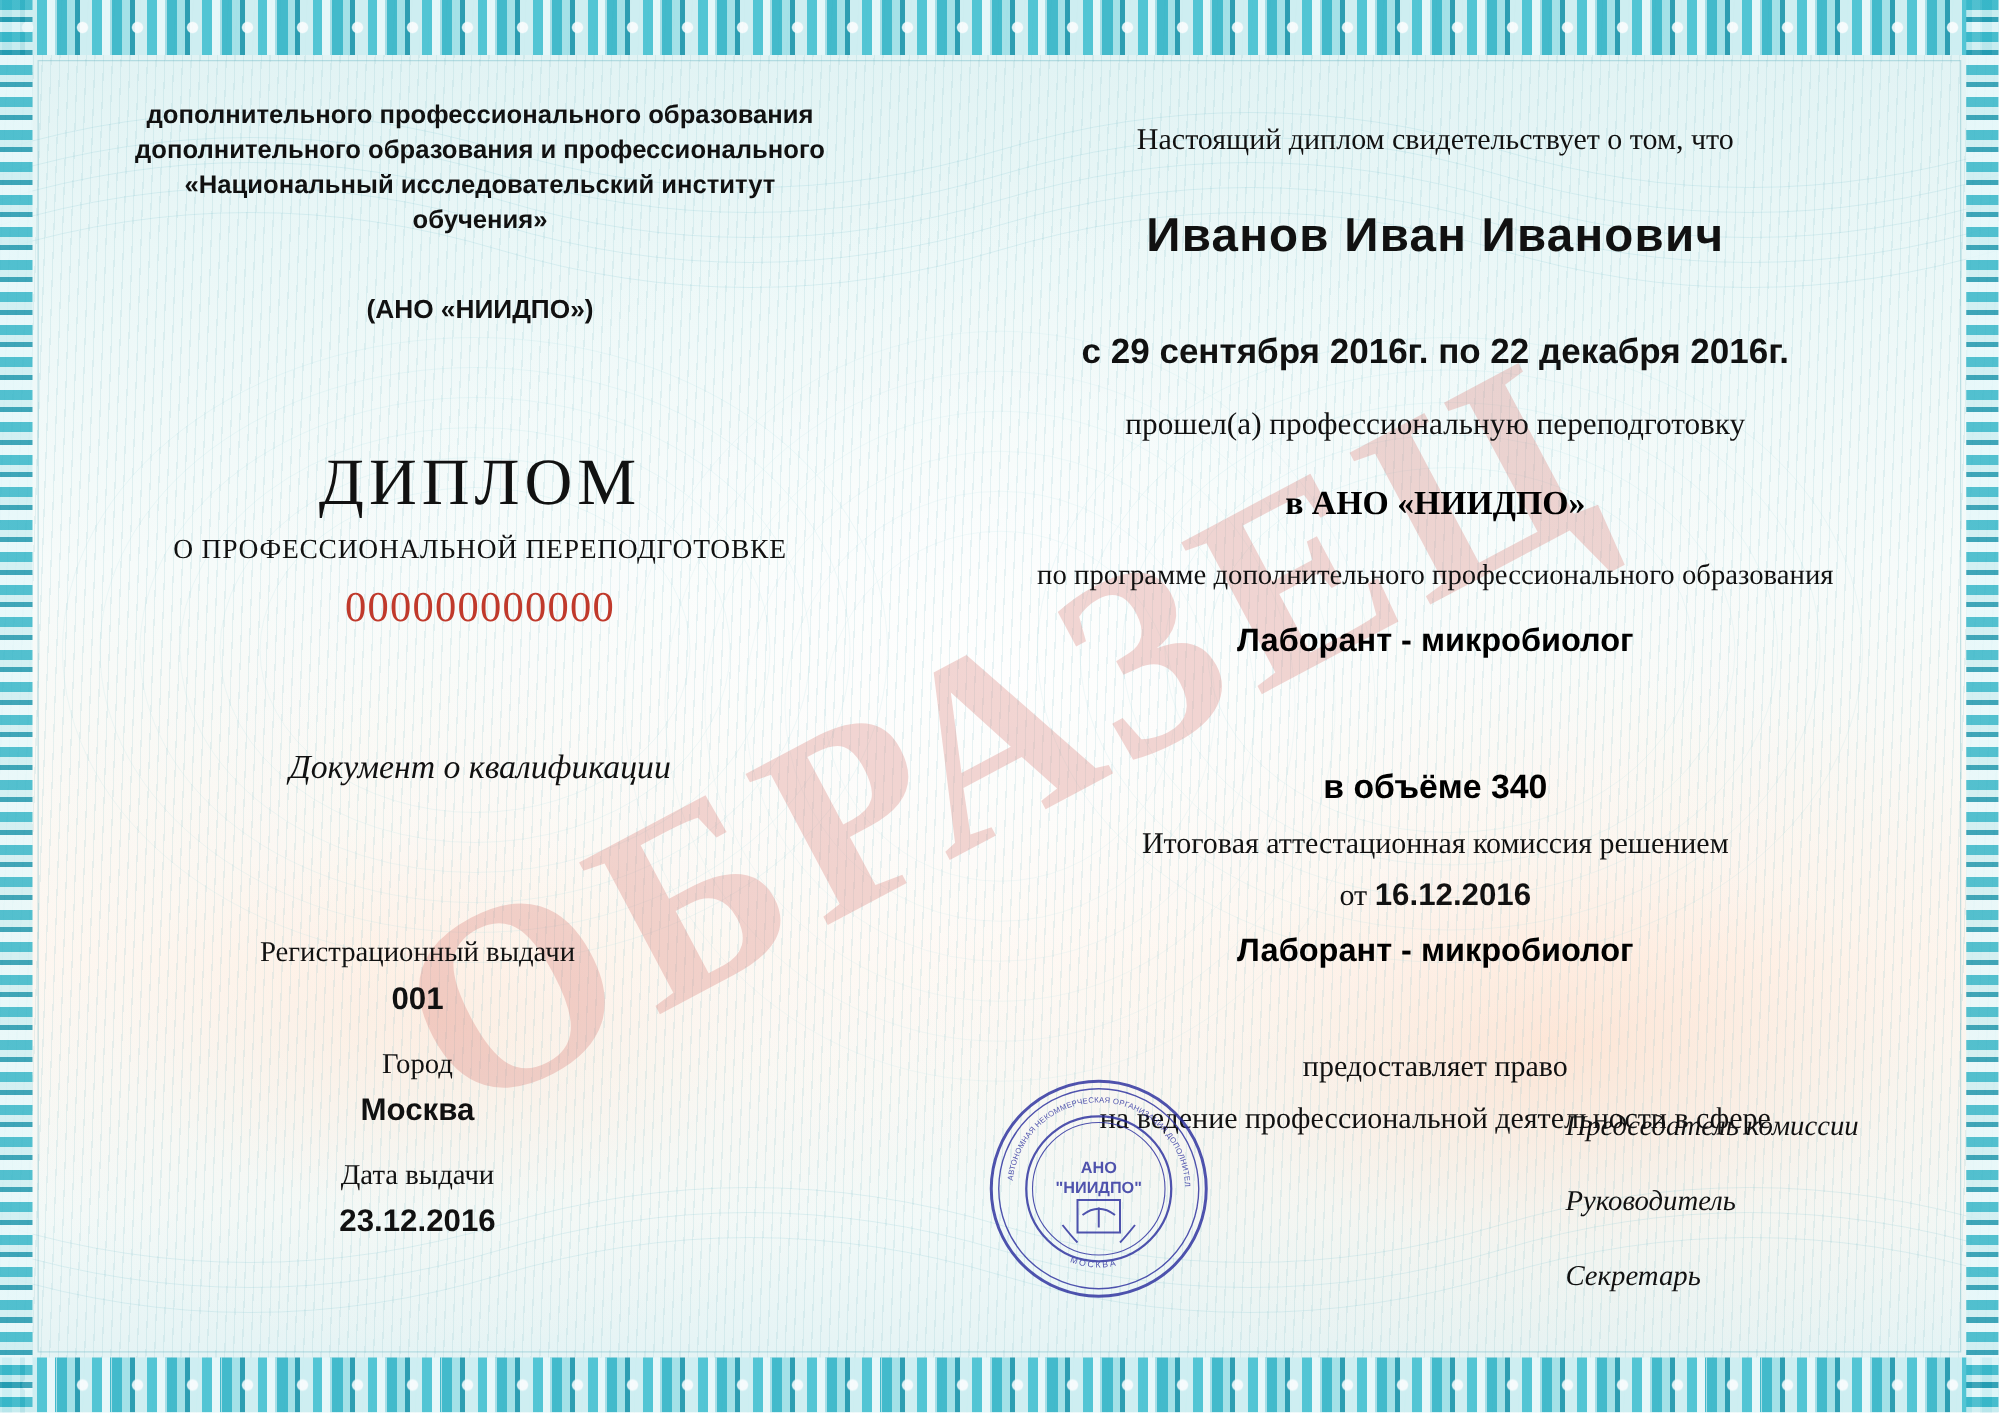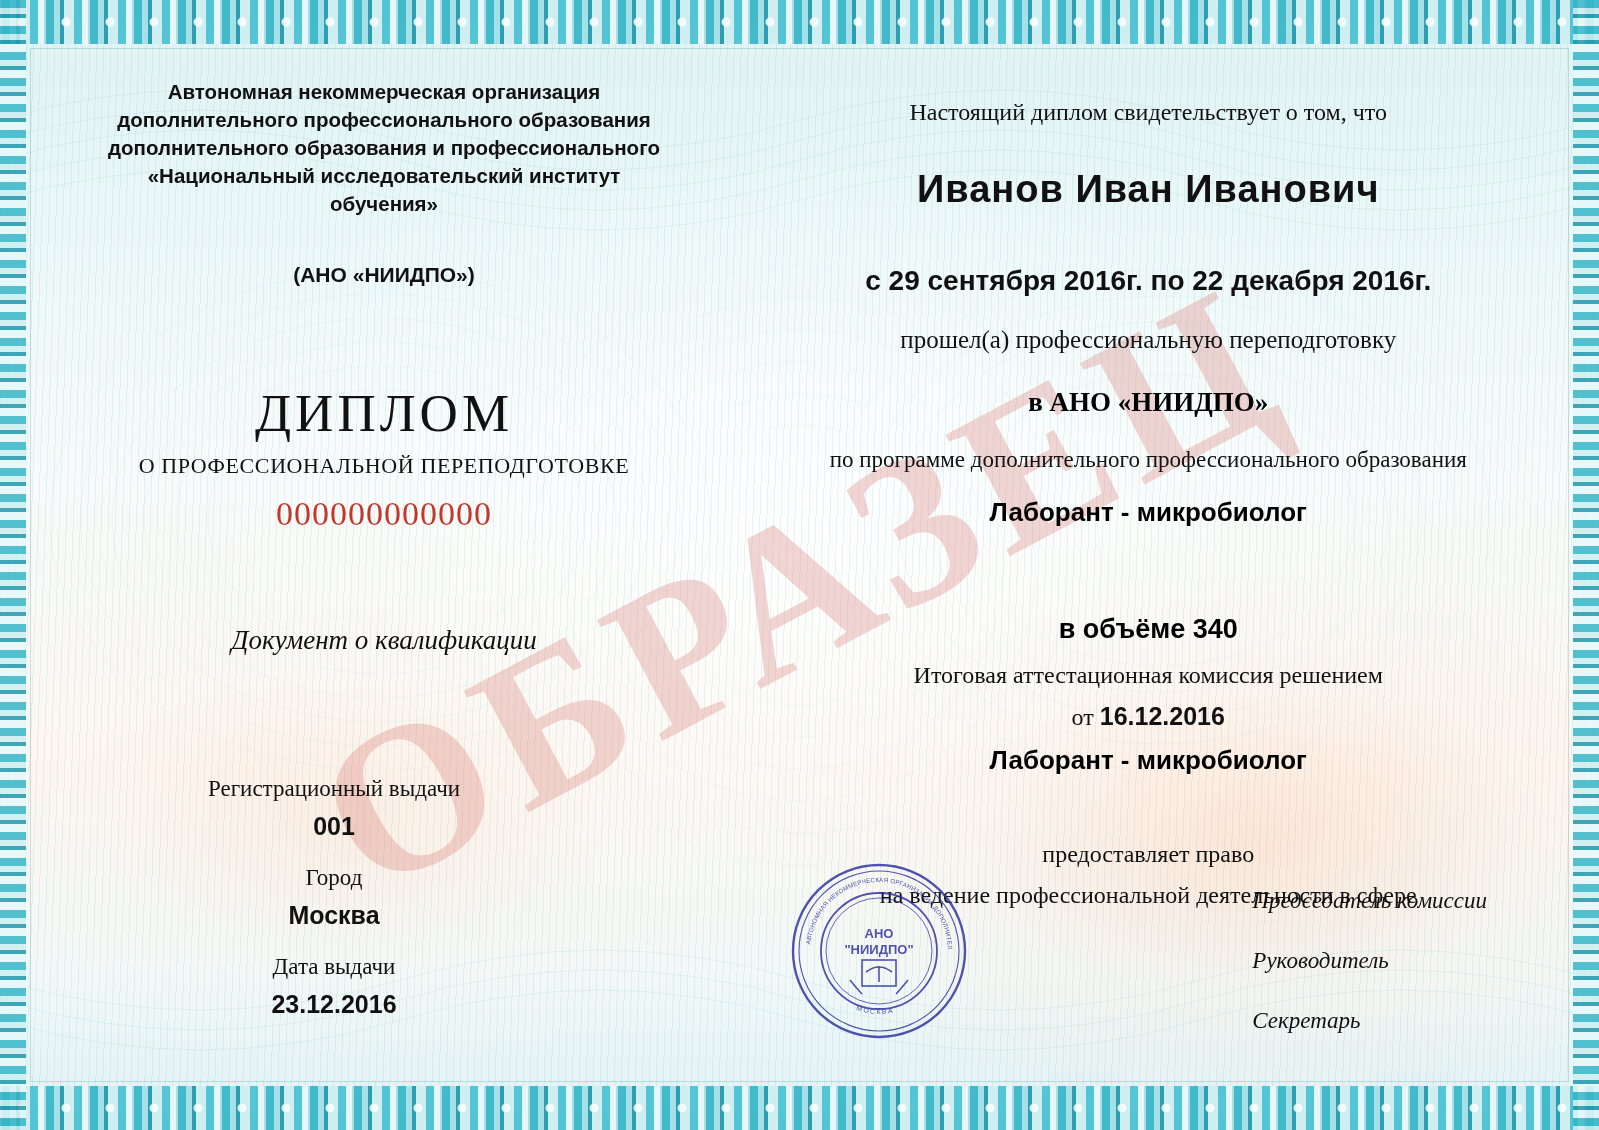--- a/index.html
+++ b/index.html
@@ -341,21 +341,20 @@
   <div class="side-band right"></div>
   <div class="inner-frame"></div>
 
   <div class="watermark">ОБРАЗЕЦ</div>
 
   <div class="content">
 
     <div class="col col-left">
 
       <div class="org-block">
-        <div class="line">Автономная некоммерческая организация</div>
         <div class="line">дополнительного профессионального образования</div>
         <div class="line">дополнительного образования и профессионального</div>
         <div class="line">«Национальный исследовательский институт</div>
         <div class="line">обучения»</div>
       </div>
 
       <div class="org-abbr">(АНО «НИИДПО»)</div>
 
       <div class="diploma-title">ДИПЛОМ</div>
       <div class="diploma-subtitle">О ПРОФЕССИОНАЛЬНОЙ ПЕРЕПОДГОТОВКЕ</div>

